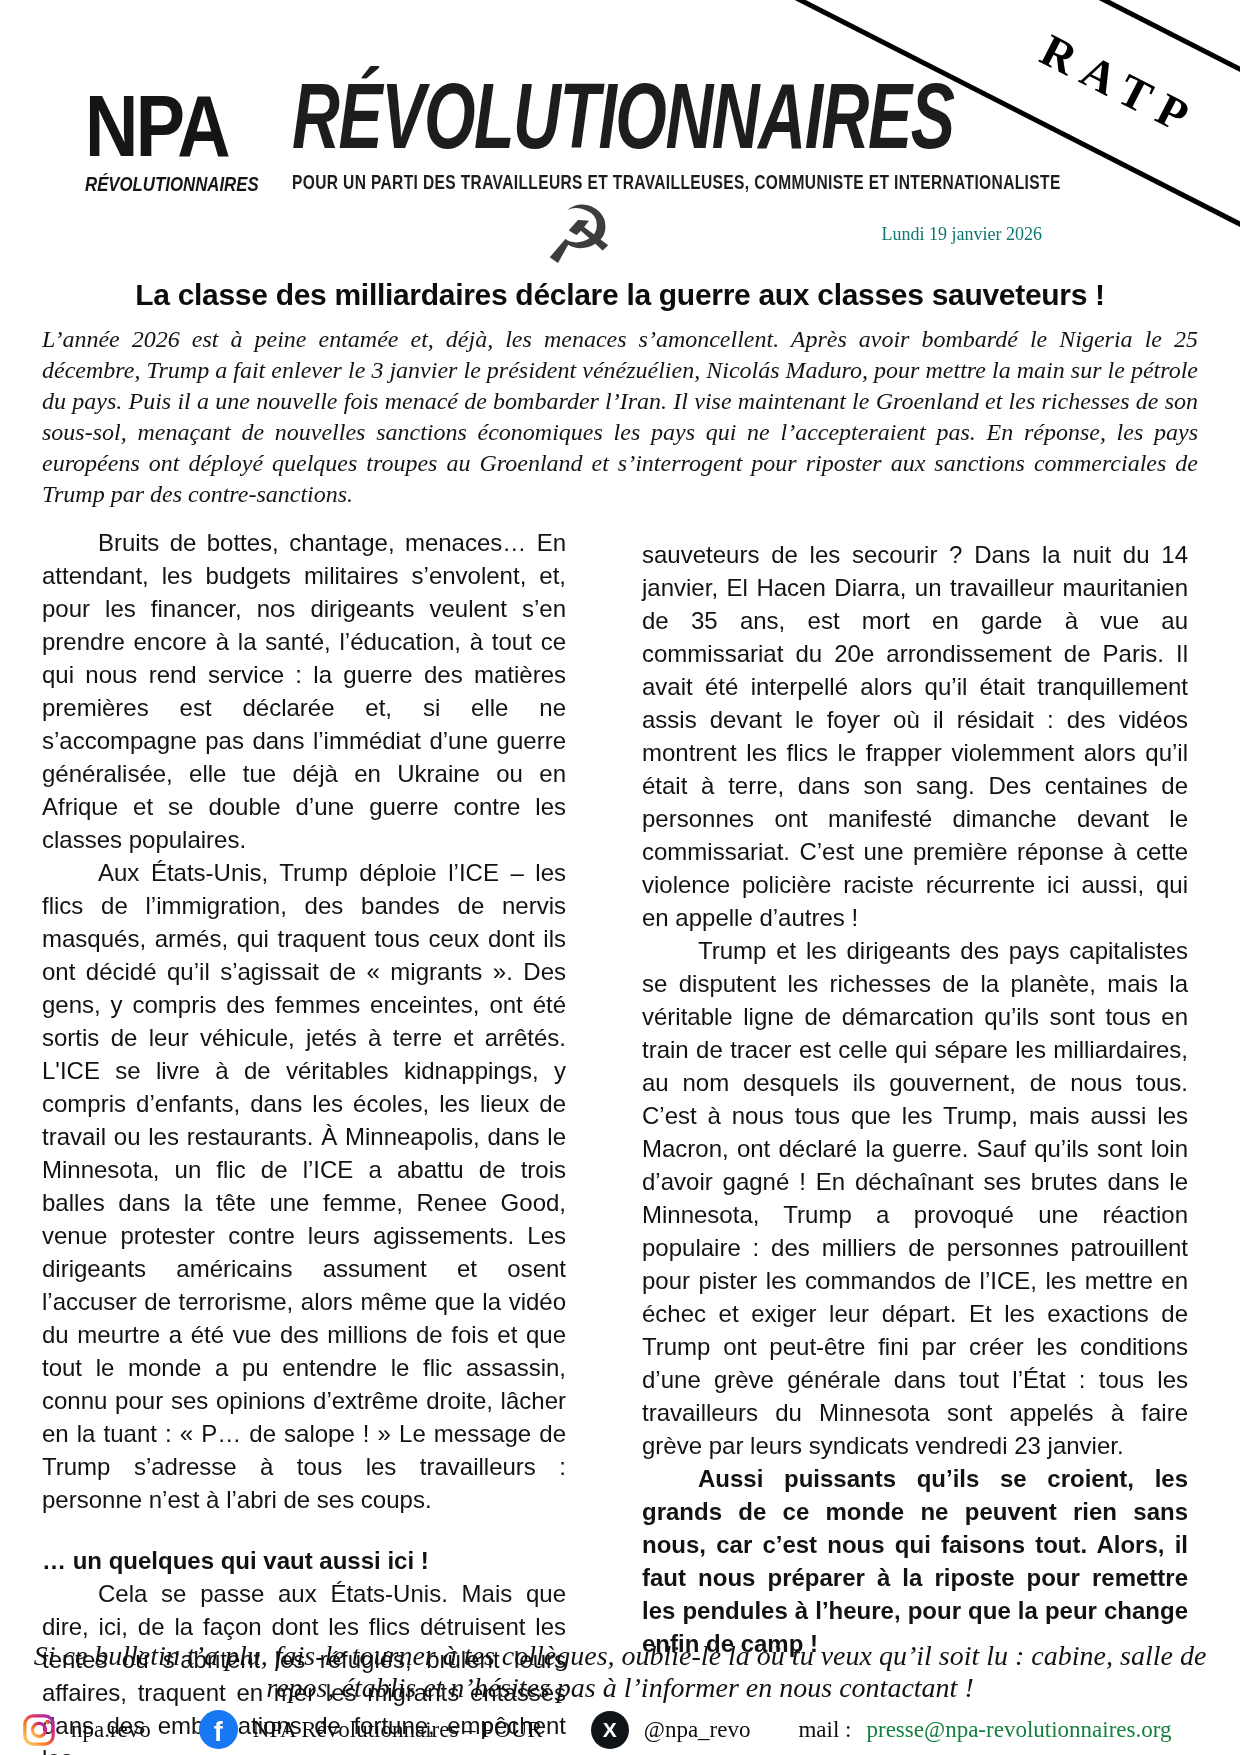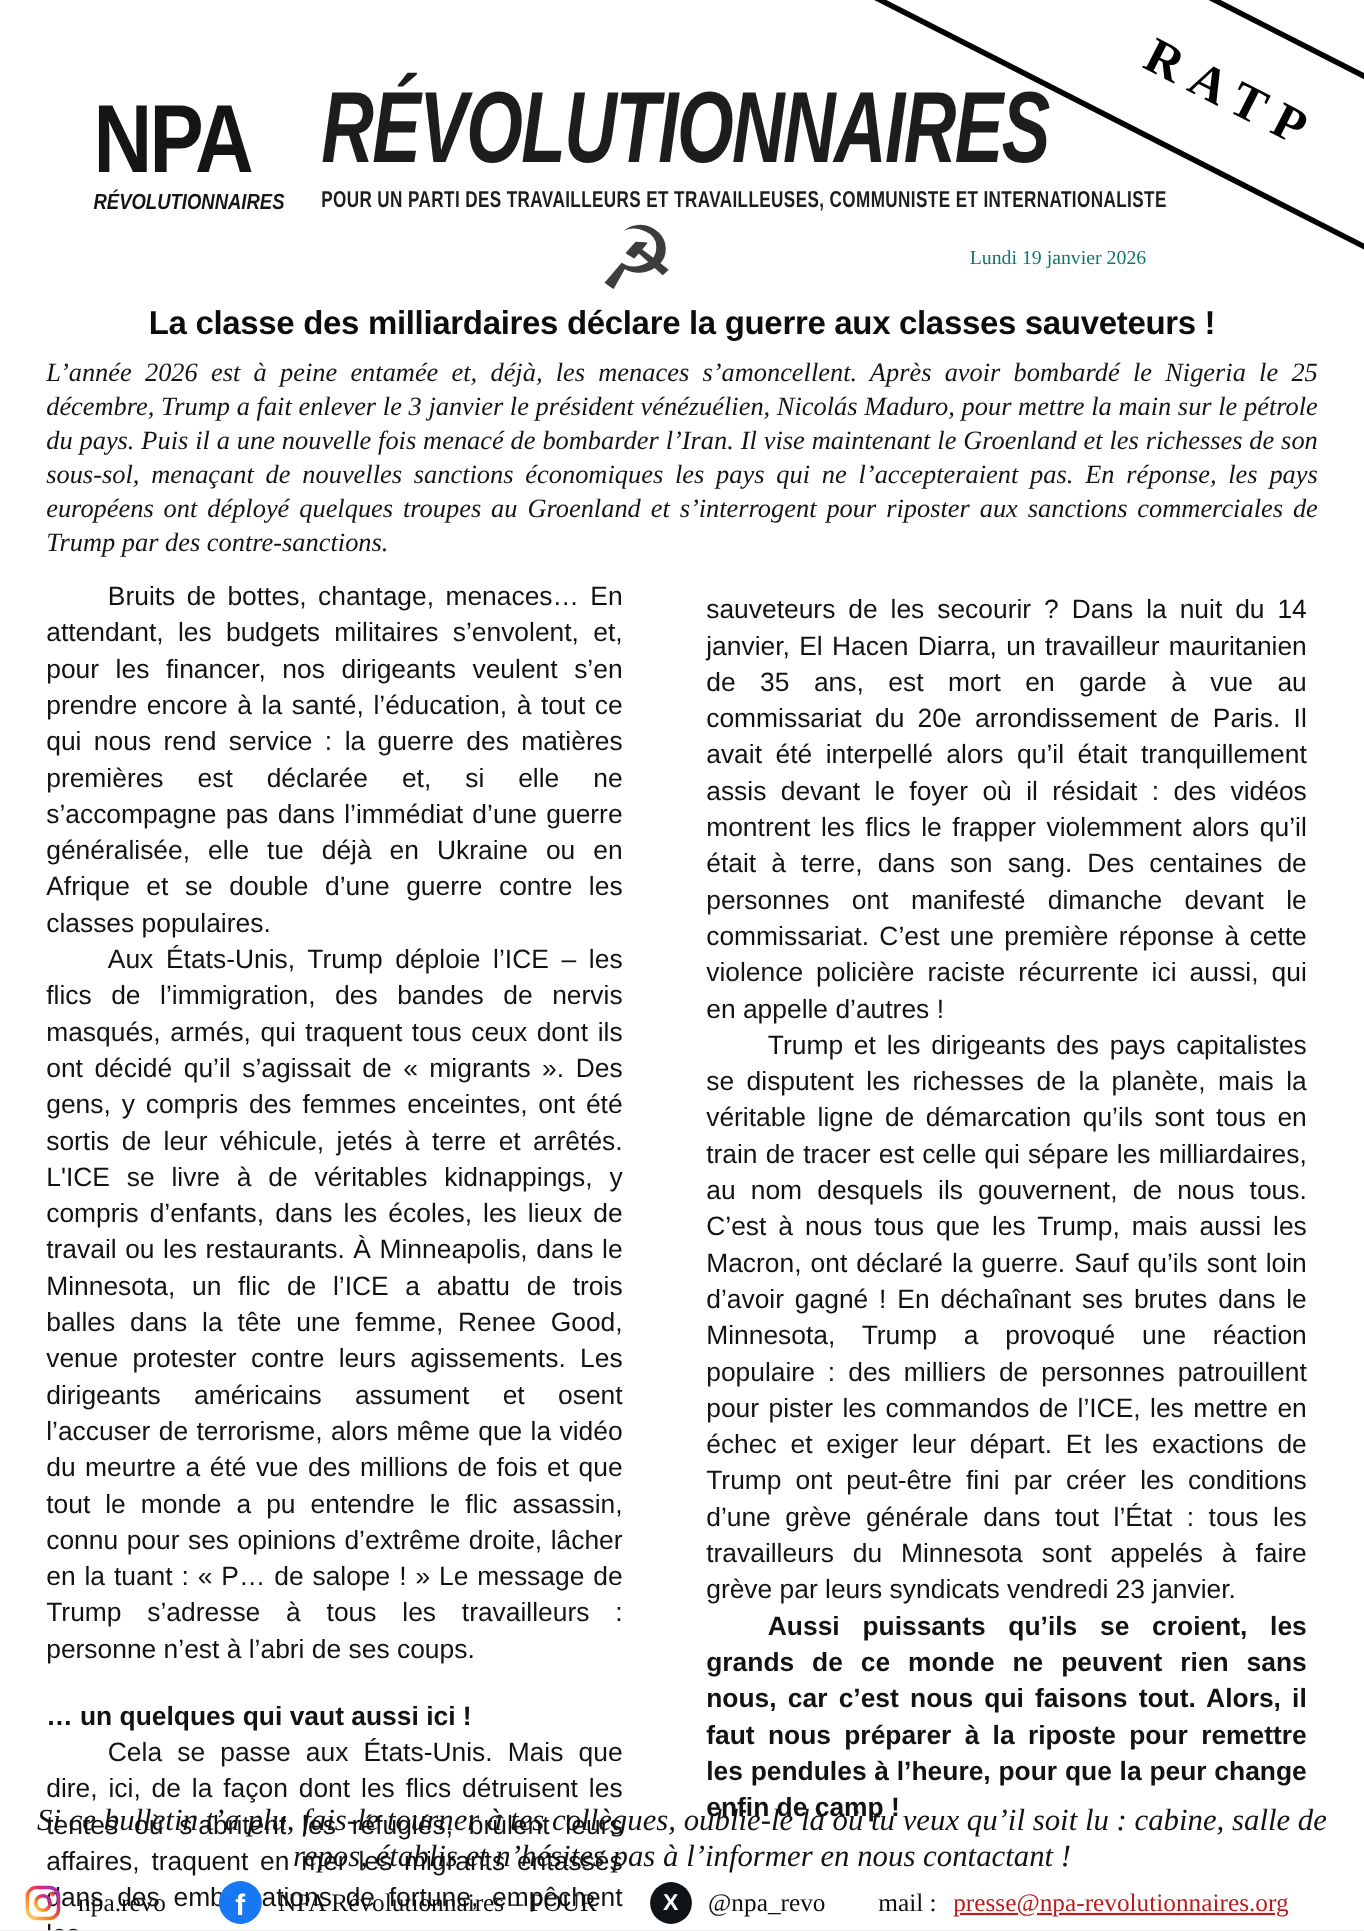--- a/index.html
+++ b/index.html
@@ -94,21 +94,21 @@
     display:flex; align-items:center; justify-content:center;
     font-family:"Liberation Sans", sans-serif; font-weight:700; font-size:27px;
     padding-top:6px;
   }
   .x-circle {
     width:38px; height:38px; border-radius:50%; background:#0f1419; color:#fff;
     display:flex; align-items:center; justify-content:center;
     font-family:"Liberation Sans", sans-serif; font-weight:700; font-size:21px;
   }
   .mail-line { white-space:nowrap; }
-  .mail-link { text-decoration:underline; color:#b91c1c; }
+  .mail-link { color:#15803d; }
 </style>
 </head>
 <body>
 
 <div class="page">
 
   <div class="ribbon">
     <span>RATP</span>
   </div>
 

